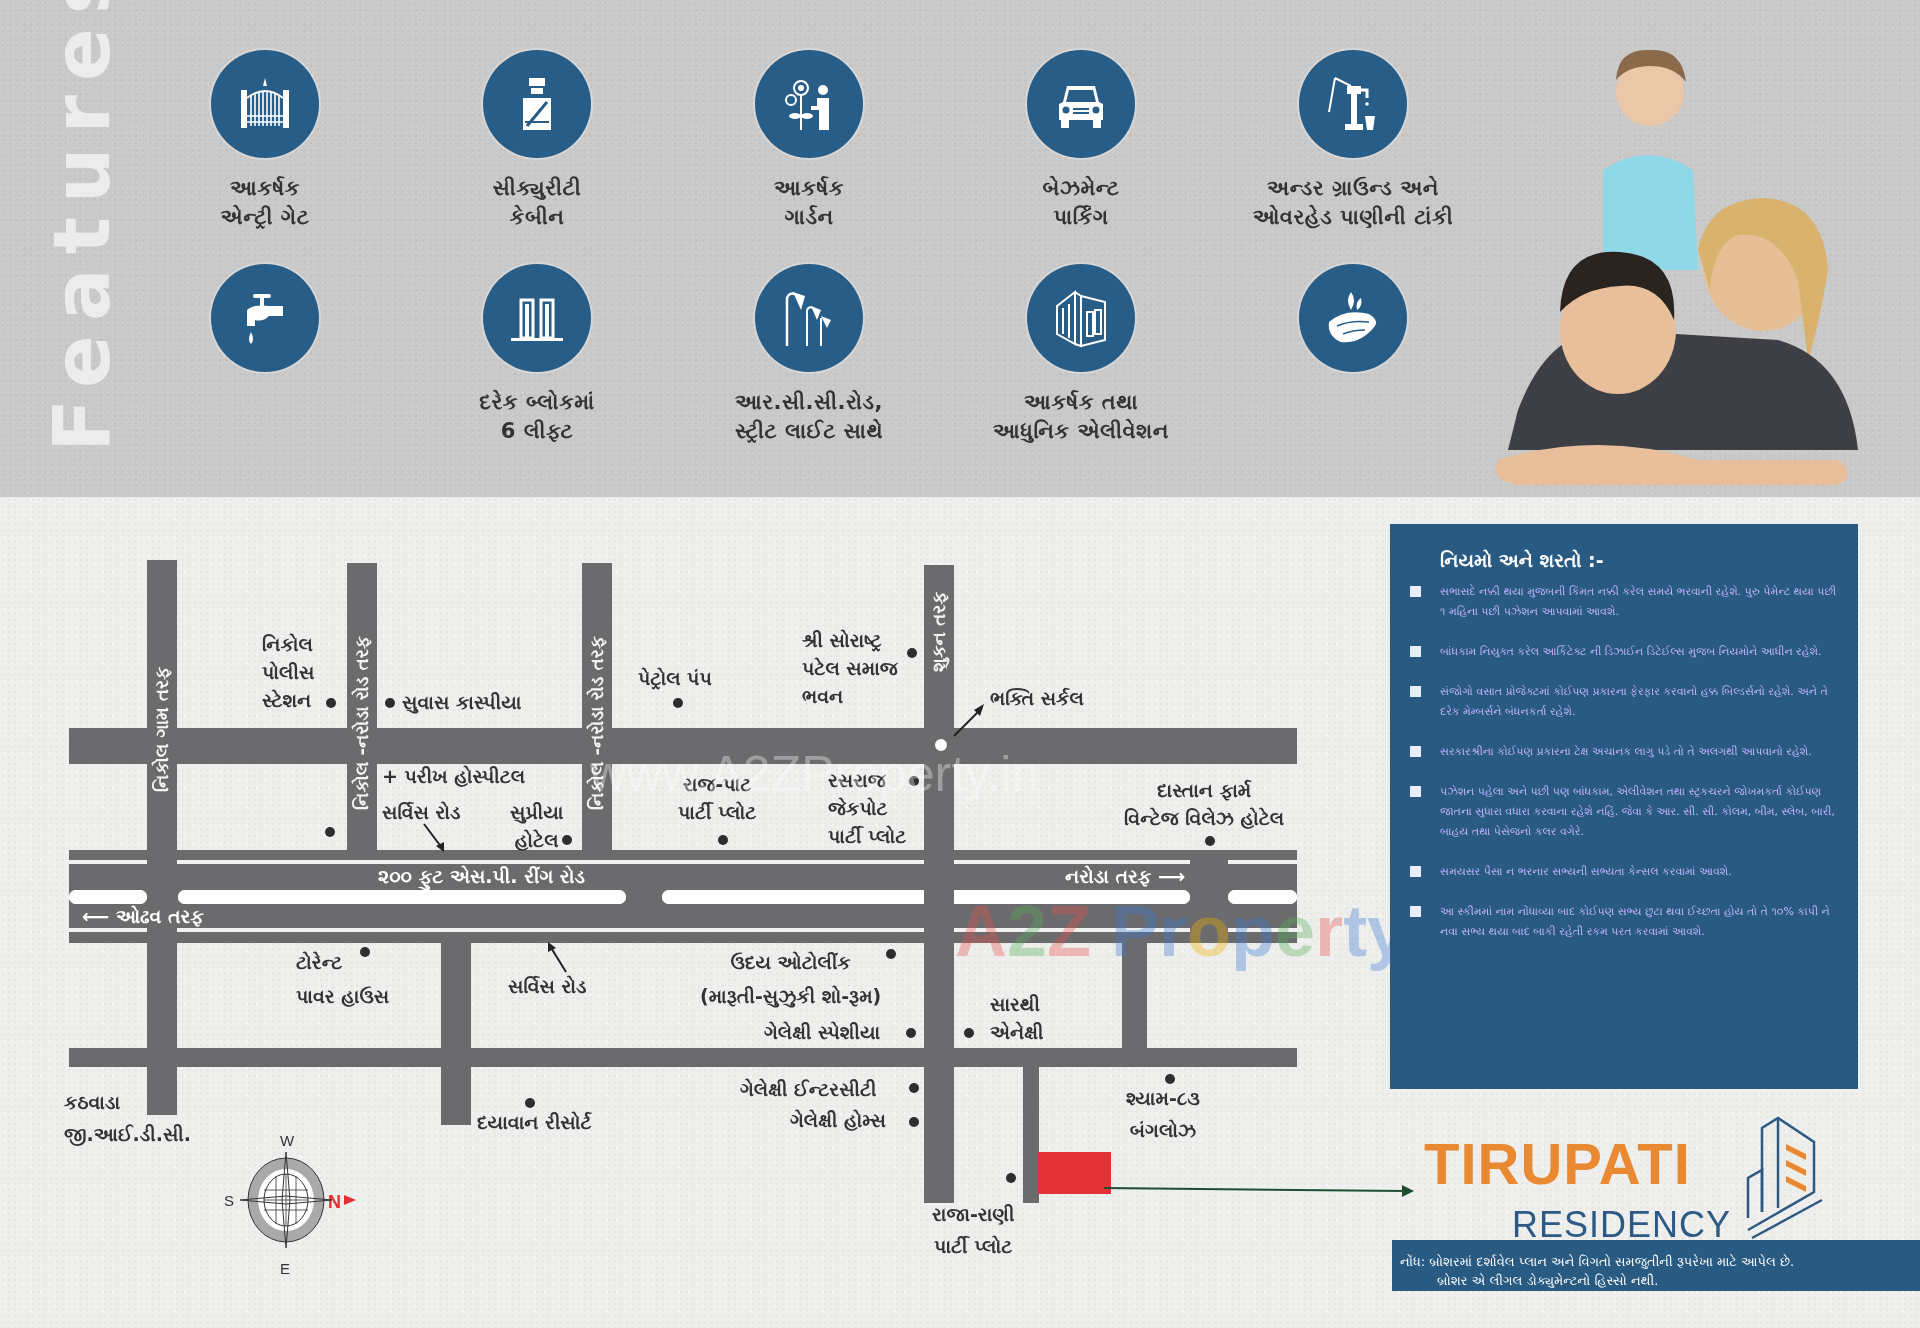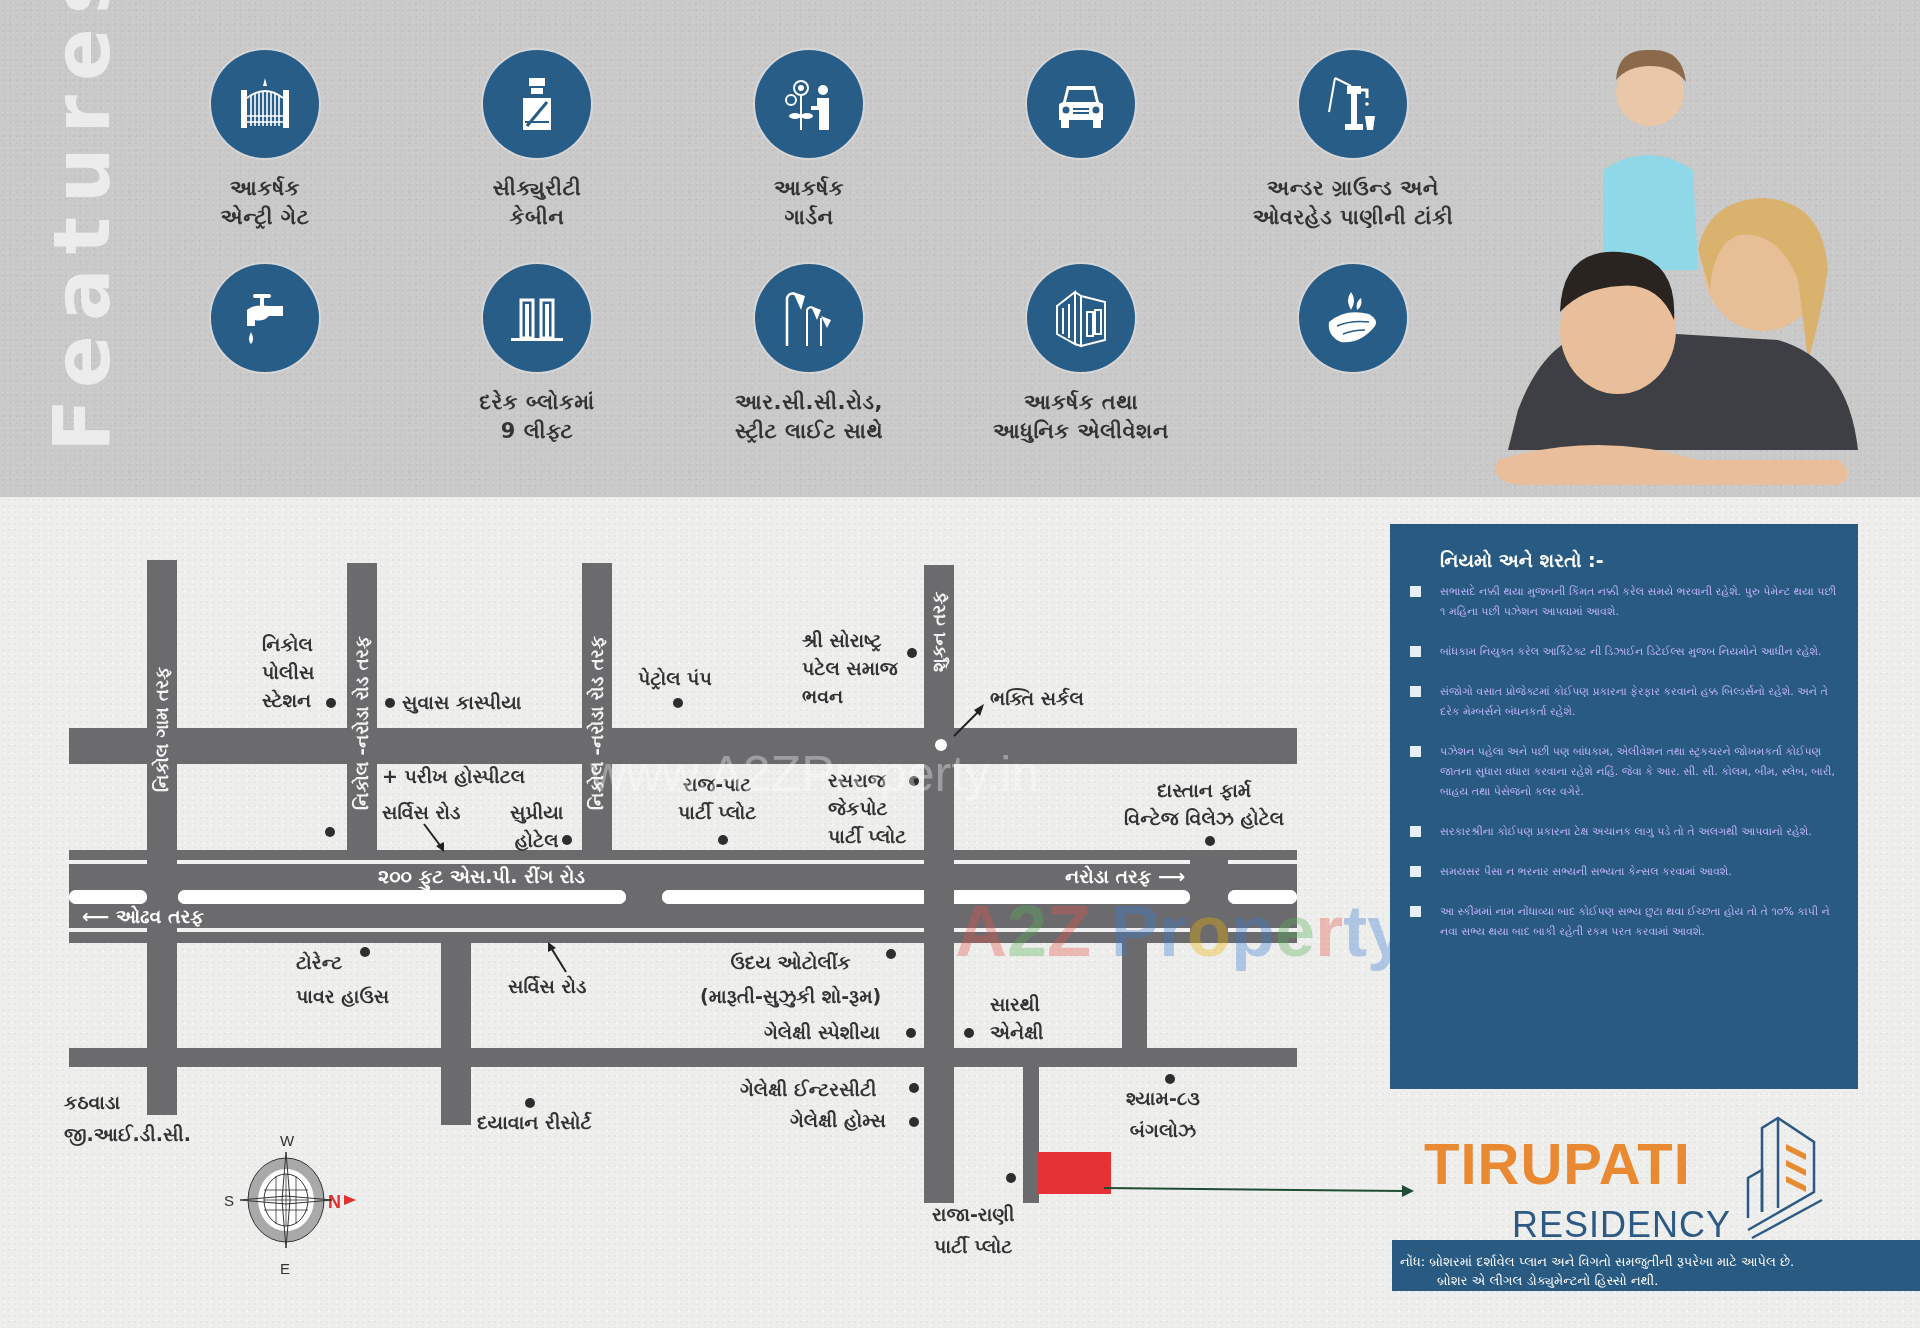--- a/index.html
+++ b/index.html
@@ -116,20 +116,24 @@
         <path d="M14 30 L18 14 L46 14 L50 30 L54 32 L54 48 L10 48 L10 32 Z" fill="#fff"></path>
         <path d="M20 18 L44 18 L47 30 L17 30 Z" fill="#285d88"></path>
         <rect x="12" y="48" width="8" height="8" fill="#fff"></rect>
         <rect x="44" y="48" width="8" height="8" fill="#fff"></rect>
         <circle cx="17" cy="38" r="3.5" fill="#285d88"></circle>
         <circle cx="47" cy="38" r="3.5" fill="#285d88"></circle>
         <rect x="24" y="36" width="16" height="2" fill="#285d88"></rect>
         <rect x="24" y="40" width="16" height="2" fill="#285d88"></rect>
       </svg>
   </div>
+  <div class="label">
+      <div>બેઝમેન્ટ</div>
+      <div>પાર્કિંગ</div>
+    </div>
 </div>
 <div class="feature" style="left:1228px;top:50px">
   <div class="circle">
     <svg viewBox="0 0 64 64">
         <path d="M14 6 L30 14 M14 6 L8 40" stroke="#fff" stroke-width="2" fill="none"></path>
         <rect x="26" y="14" width="14" height="8" fill="#fff"></rect>
         <rect x="30" y="22" width="6" height="30" fill="#fff"></rect>
         <rect x="24" y="52" width="18" height="6" fill="#fff"></rect>
         <path d="M40 18 L46 18 L46 26" stroke="#fff" stroke-width="3" fill="none"></path>
         <path d="M44 44 L54 44 L52 58 L46 58 Z" fill="#fff"></path>
@@ -159,21 +163,21 @@
           <rect x="16" y="14" width="12" height="38"></rect>
           <rect x="36" y="14" width="12" height="38"></rect>
         </g>
         <rect x="20" y="18" width="4" height="34" fill="#fff"></rect>
         <rect x="40" y="18" width="4" height="34" fill="#fff"></rect>
         <rect x="6" y="52" width="52" height="3" fill="#fff"></rect>
       </svg>
   </div>
   <div class="label">
       <div>દરેક બ્લોકમાં</div>
-      <div>9 લીફ્ટ</div>
+      <div>6 લીફ્ટ</div>
     </div>
 </div>
 <div class="feature" style="left:684px;top:264px">
   <div class="circle">
     <svg viewBox="0 0 64 64">
         <path d="M10 60 L10 12 Q12 6 18 8" stroke="#fff" stroke-width="2.5" fill="none"></path>
         <path d="M16 6 L28 10 L24 24 Z" fill="#fff"></path>
         <path d="M30 60 L30 24 Q32 20 36 22" stroke="#fff" stroke-width="2" fill="none"></path>
         <path d="M34 20 L44 24 L40 34 Z" fill="#fff"></path>
         <path d="M44 60 L44 32" stroke="#fff" stroke-width="2"></path>
@@ -394,22 +398,22 @@
   <div class="watermark1">www.A2ZProperty.in</div>
   <div class="watermark2"><span style="color:#e5534b">A</span><span style="color:#58b25a">2</span><span style="color:#e5534b">Z</span> <span style="color:#3a7bd5">Pr</span><span style="color:#f0b400">o</span><span style="color:#3a7bd5">p</span><span style="color:#58b25a">e</span><span style="color:#e5534b">r</span><span style="color:#3a7bd5">ty</span></div>
 </div>
 
 <div class="terms">
   <h2>નિયમો અને શરતો :-</h2>
   <ul>
     <li><span class="bullet"></span><span>સભાસદે નક્કી થયા મુજબની કિંમત નક્કી કરેલ સમયે ભરવાની રહેશે. પુરુ પેમેન્ટ થયા પછી ૧ મહિના પછી પઝેશન આપવામાં આવશે.</span></li>
     <li><span class="bullet"></span><span>બાંધકામ નિયુક્ત કરેલ આર્કિટેક્ટ ની ડિઝાઈન ડિટેઈલ્સ મુજબ નિયમોને આધીન રહેશે.</span></li>
     <li><span class="bullet"></span><span>સંજોગો વસાત પ્રોજેક્ટમાં કોઈપણ પ્રકારના ફેરફાર કરવાનો હક્ક બિલ્ડર્સનો રહેશે. અને તે દરેક મેમ્બર્સને બંધનકર્તા રહેશે.</span></li>
+    <li><span class="bullet"></span><span>સરકારશ્રીના કોઈપણ પ્રકારના ટેક્ષ અચાનક લાગુ પડે તો તે અલગથી આપવાનો રહેશે.</span></li>
     <li><span class="bullet"></span><span>પઝેશન પહેલા અને પછી પણ બાંધકામ, એલીવેશન તથા સ્ટ્રકચરને જોખમકર્તા કોઈપણ જાતના સુધારા વધારા કરવાના રહેશે નહિં. જેવા કે આર. સી. સી. કોલમ, બીમ, સ્લેબ, બારી, બાહય તથા પેસેજનો કલર વગેરે.</span></li>
-    <li><span class="bullet"></span><span>સરકારશ્રીના કોઈપણ પ્રકારના ટેક્ષ અચાનક લાગુ પડે તો તે અલગથી આપવાનો રહેશે.</span></li>
     <li><span class="bullet"></span><span>સમયસર પૈસા ન ભરનાર સભ્યની સભ્યતા કેન્સલ કરવામાં આવશે.</span></li>
     <li><span class="bullet"></span><span>આ સ્કીમમાં નામ નોંધાવ્યા બાદ કોઈપણ સભ્ય છુટા થવા ઈચ્છતા હોય તો તે ૧૦% કાપી ને નવા સભ્ય થયા બાદ બાકી રહેતી રકમ પરત કરવામાં આવશે.</span></li>
   </ul>
 </div>
 
 <div class="logo">
   <div class="t1">TIRUPATI</div>
   <div class="t2">RESIDENCY</div>
   <svg width="110" height="140" viewBox="0 0 110 140">
     <g fill="none" stroke="#2c5a84" stroke-width="2.5">

